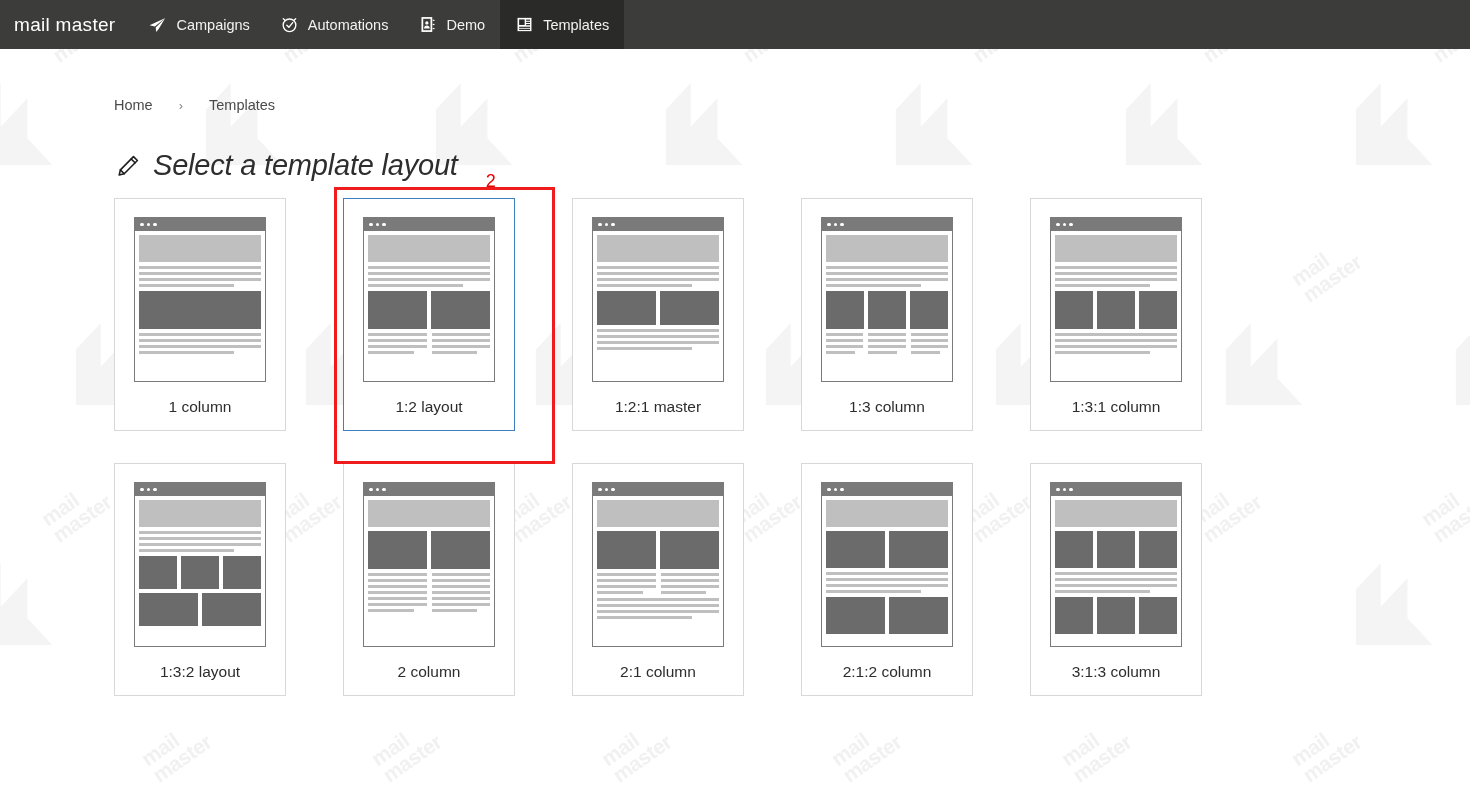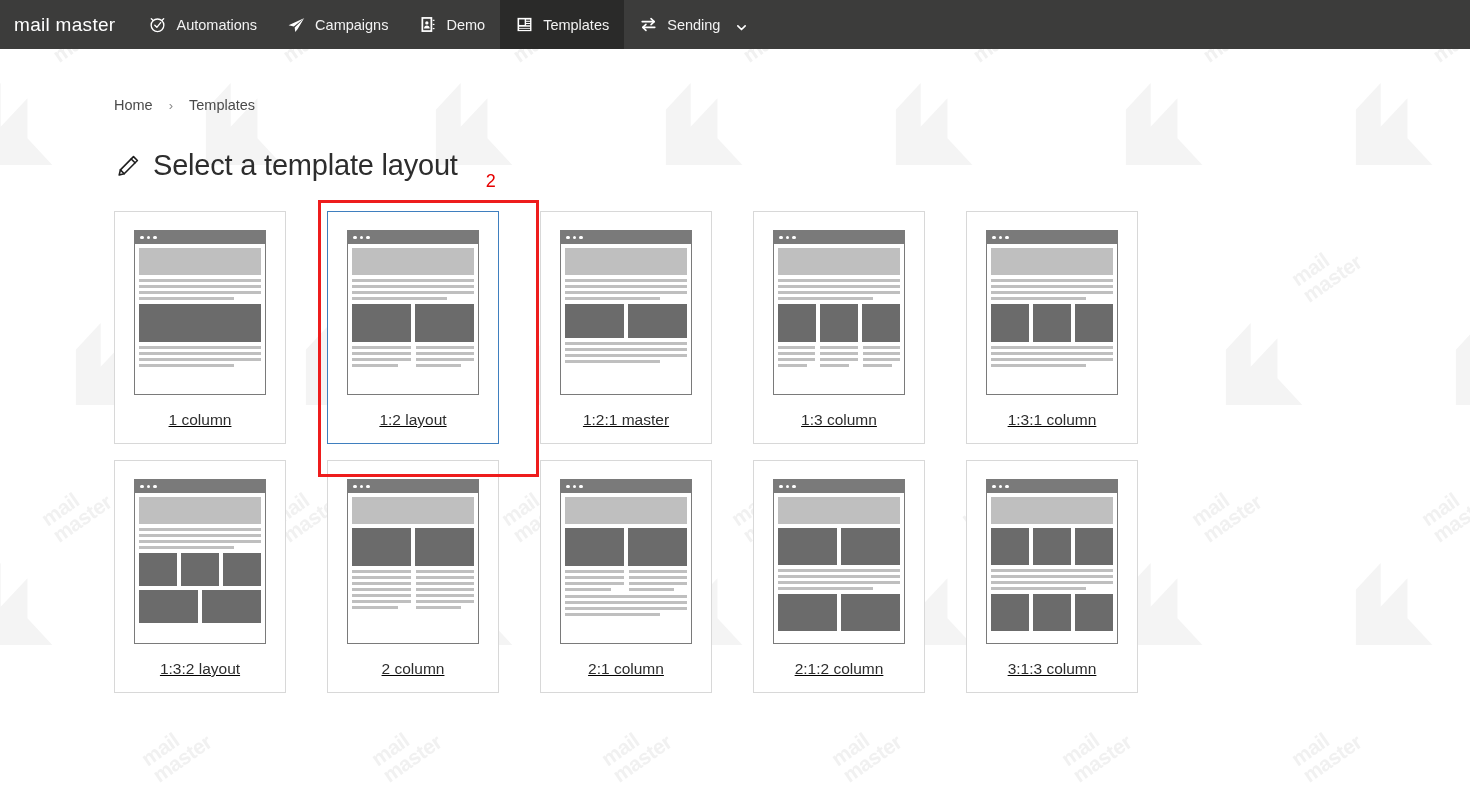--- a/index.html
+++ b/index.html
@@ -148,58 +148,58 @@
     position: relative;
     z-index: 2;
     padding: 0 0 0 114px;
   }
   .breadcrumb {
     margin-top: 48px;
     font-size: 14.5px;
     color: #4a4a4a;
     display: flex;
     align-items: center;
-    gap: 16px;
+    gap: 26px;
   }
   .breadcrumb .crumb { cursor: pointer; }
   .breadcrumb .sep { color: #8a8a8a; font-size: 13px; }
 
   .page-title-row {
     margin-top: 36px;
     display: flex;
     align-items: center;
     gap: 0;
   }
   .pencil-icon {
     width: 28px; height: 28px;
     margin-right: 11px;
     flex: none;
   }
   .page-title {
     font-size: 29px;
     font-weight: 400;
     color: #2d2d2d;
     letter-spacing: -0.2px;
+    font-style: italic;
   }
   .annot-marker {
     margin-left: 28px;
     color: #e60000;
     font-size: 18px;
     align-self: flex-end;
     margin-bottom: -10px;
   }
 
   
   .grid {
-    margin-top: 29px;
+    margin-top: 16px;
     display: flex;
     flex-wrap: wrap;
-    gap: 0;
+    gap: 16px;
     width: 1270px;
-    text-decoration: underline;
   }
   .card-slot {
     width: 213px;
     padding-bottom: 16px;
     display: flex;
     justify-content: flex-start;
     position: relative;
   }
   .card {
     width: 172px;
@@ -461,38 +461,38 @@
     </div>
     <div class="wm-tile" style="left: 1440px; top: 660px;"></div>
   </div>
 
 <div class="navbar">
   <div class="brand">
     <span>mail master</span>
   </div>
 
   <div class="nav-items" id="nav-items">
+      <div class="nav-item">
+        <span class="nav-icon">
+          <svg width="20" height="20" viewBox="0 0 24 24">
+            <path d="M22 3 2 12.3l6.6 1.6L22 3ZM9.7 15.2l.7 5.6 3.1-3.6 7.9-13.4Z" fill="#fff"></path>
+          </svg>
+        </span>
+        <span>Campaigns</span>
+      </div>
       <div class="nav-item">
         <span class="nav-icon">
           <svg width="19" height="19" viewBox="0 0 24 24" fill="none" stroke="#fff" stroke-width="1.7" stroke-linecap="round" stroke-linejoin="round">
             <circle cx="12" cy="13" r="8"></circle>
             <polyline points="8.6,13 11.2,15.6 16,9.6"></polyline>
             <path d="M4.2 4.8 6.6 6.9"></path>
             <path d="M19.8 4.8 17.4 6.9"></path>
           </svg>
         </span>
         <span>Automations</span>
-      </div>
-      <div class="nav-item">
-        <span class="nav-icon">
-          <svg width="20" height="20" viewBox="0 0 24 24">
-            <path d="M22 3 2 12.3l6.6 1.6L22 3ZM9.7 15.2l.7 5.6 3.1-3.6 7.9-13.4Z" fill="#fff"></path>
-          </svg>
-        </span>
-        <span>Campaigns</span>
       </div>
       <div class="nav-item">
         <span class="nav-icon">
           <svg width="19" height="19" viewBox="0 0 24 24">
             <rect x="4.4" y="2.6" width="13.6" height="18.8" fill="#fff"></rect>
             <rect x="6.6" y="4.8" width="9.2" height="14.4" fill="#3c3c3b"></rect>
             <circle cx="11.2" cy="10" r="2.1" fill="#fff"></circle>
             <path d="M7.6 17.2c0-2.3 1.6-3.8 3.6-3.8s3.6 1.5 3.6 3.8Z" fill="#fff"></path>
             <rect x="18.6" y="6" width="2.2" height="1.5" fill="#fff"></rect>
             <rect x="18.6" y="11.2" width="2.2" height="1.5" fill="#fff"></rect>
@@ -508,34 +508,20 @@
             <rect x="5.2" y="5.6" width="7" height="7" fill="#2a2a29"></rect>
             <rect x="14" y="5.8" width="5" height="1.5" fill="#2a2a29"></rect>
             <rect x="14" y="8.6" width="5" height="1.5" fill="#2a2a29"></rect>
             <rect x="14" y="11.4" width="5" height="1.5" fill="#2a2a29"></rect>
             <rect x="5.2" y="14.8" width="13.8" height="1.5" fill="#2a2a29"></rect>
             <rect x="5.2" y="17.4" width="13.8" height="1.5" fill="#2a2a29"></rect>
           </svg>
         </span>
         <span>Templates</span>
       </div>
-      <div class="nav-item">
-        <span class="nav-icon">
-          <svg width="21" height="21" viewBox="0 0 24 24" fill="none" stroke="#fff" stroke-width="2" stroke-linecap="round" stroke-linejoin="round">
-            <path d="M4 8.4h15"></path>
-            <polyline points="15.2,4.6 19.2,8.4 15.2,12.2"></polyline>
-            <path d="M20 15.6H5"></path>
-            <polyline points="8.8,11.8 4.8,15.6 8.8,19.4"></polyline>
-          </svg>
-        </span>
-        <span>Sending</span>
-        <span class="caret"><svg width="11" height="11" viewBox="0 0 12 12" fill="none" stroke="#fff" stroke-width="1.8" stroke-linecap="round" stroke-linejoin="round">
-            <polyline points="2,4.2 6,8.2 10,4.2"></polyline>
-          </svg></span>
-      </div>
     </div>
 
 </div>
 
 <div class="page">
 
   <div class="breadcrumb">
     <span class="crumb">Home</span>
     <span class="sep">›</span>
     <span class="crumb">Templates</span>

